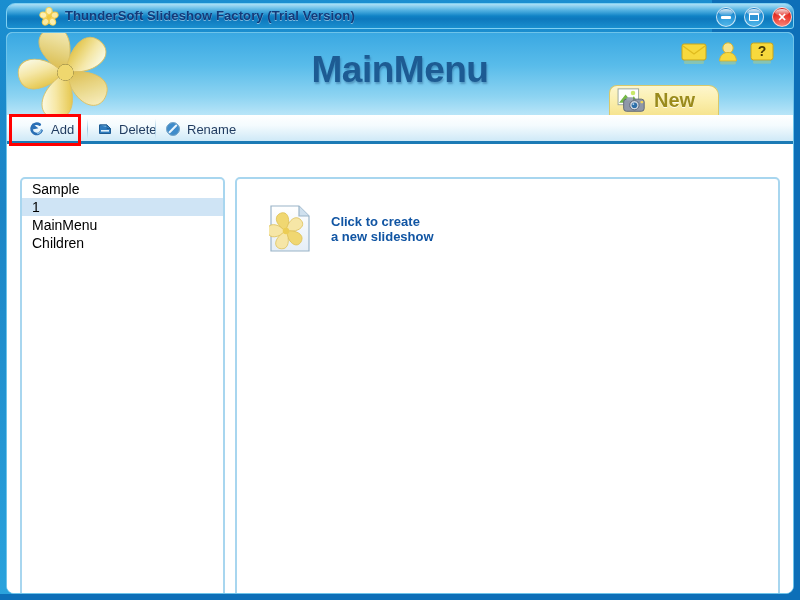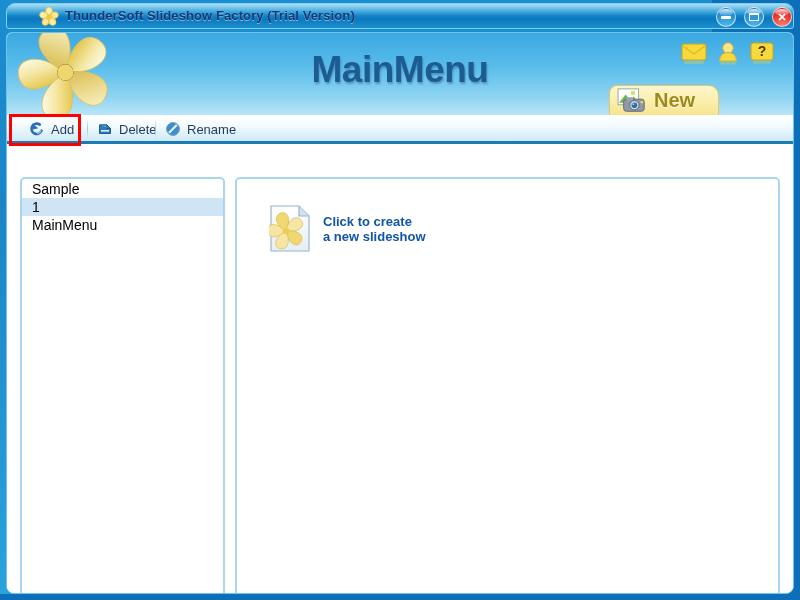--- a/index.html
+++ b/index.html
@@ -244,21 +244,21 @@
     background: #ffffff;
     border: 2px solid #a8d6ef;
     border-radius: 5px;
     box-sizing: border-box;
   }
   #create-new {
     position: absolute;
     left: 32px; top: 26px;
     display: flex;
     align-items: center;
-    gap: 12px;
+    gap: 20px;
     cursor: pointer;
   }
   #doc-icon { width: 42px; height: 48px; position: relative; flex: none; }
   #create-text {
     font-size: 13px;
     font-weight: bold;
     color: #1155a3;
     line-height: 15px;
     white-space: pre-line;
   }
@@ -444,20 +444,21 @@
 
     <div id="add-highlight"></div>
 
     <div id="panel-body">
 
       <div id="list-panel">
         <div id="list-inner">
           <div class="list-item">Sample</div>
           <div class="list-item selected">1</div>
           <div class="list-item">MainMenu</div>
+          <div class="list-item">Children</div>
         </div>
       </div>
 
       <div id="content-panel">
         <div id="create-new">
           <svg id="doc-icon" viewBox="0 0 42 48">
             <defs>
               <linearGradient id="docg" x1="0" y1="0" x2="0" y2="1">
                 <stop offset="0%" stop-color="#ffffff"></stop>
                 <stop offset="100%" stop-color="#e5eef6"></stop>

